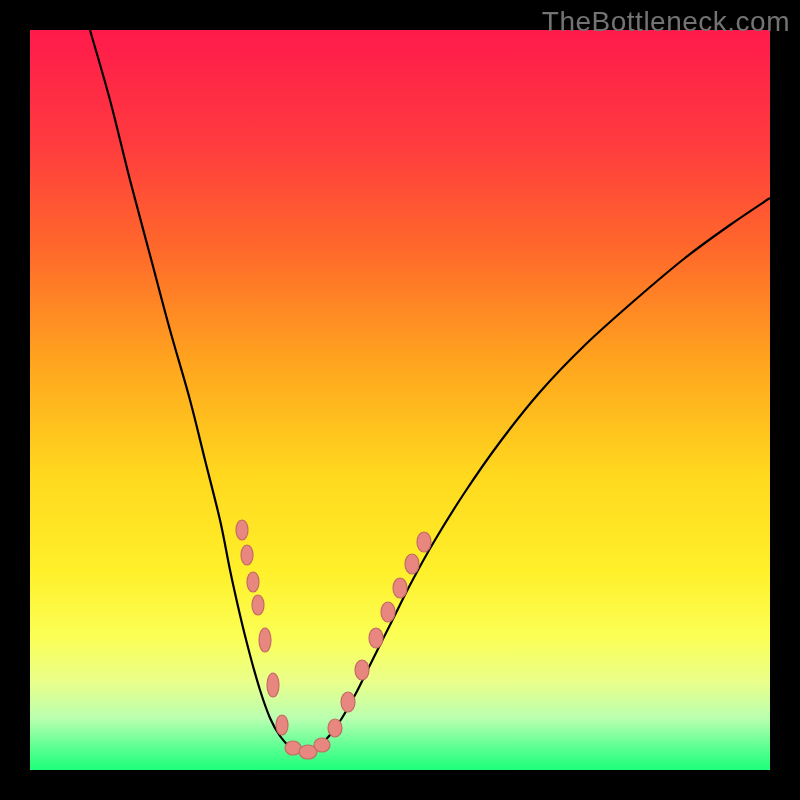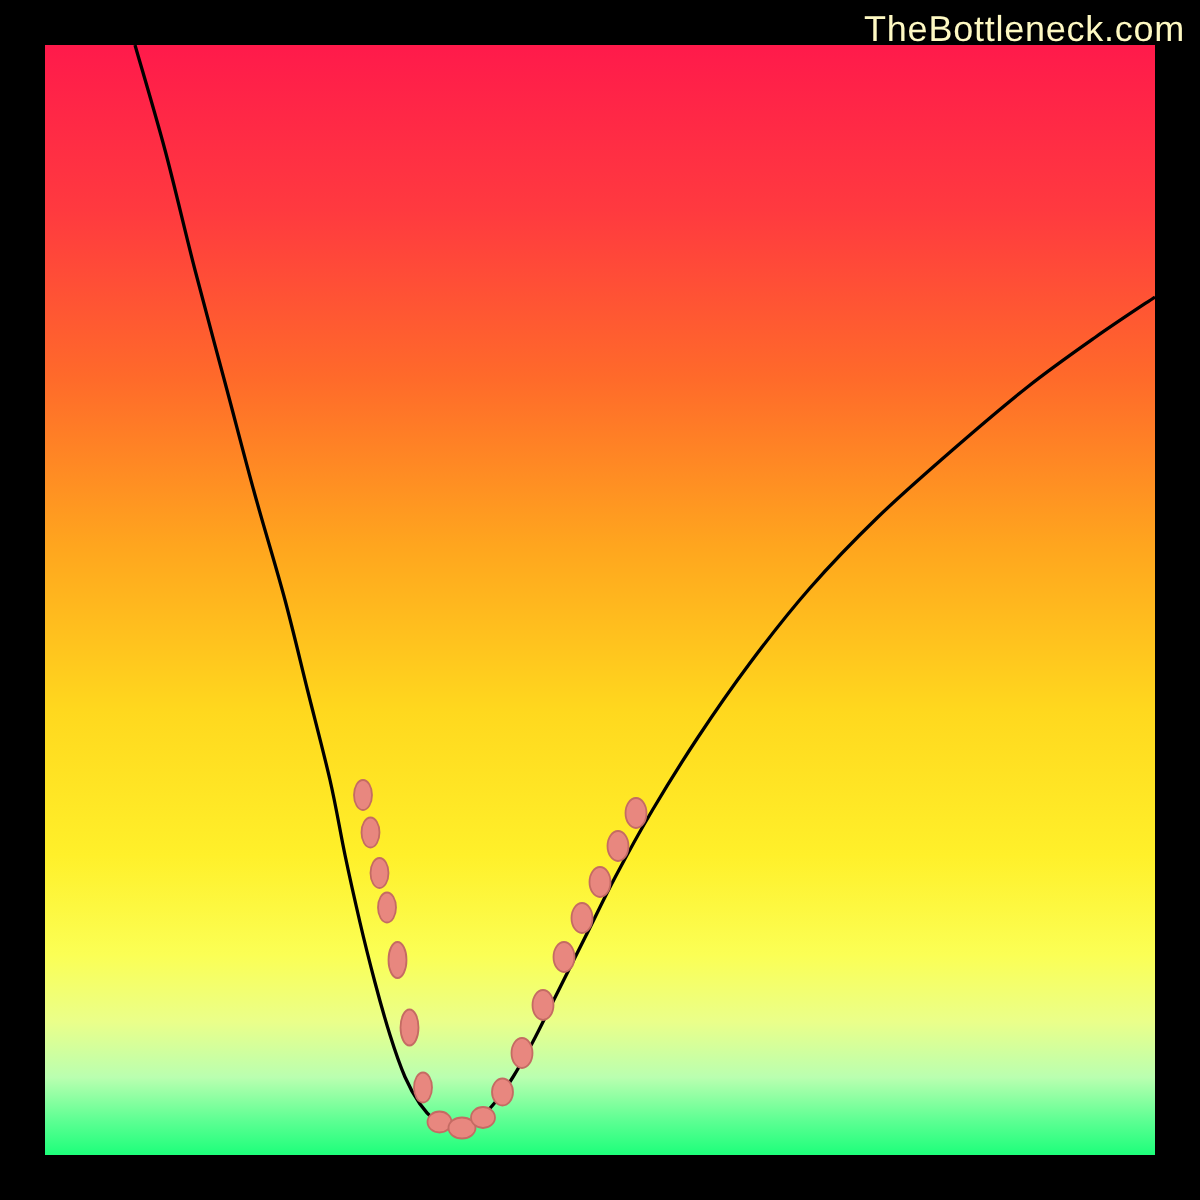--- a/index.html
+++ b/index.html
@@ -26,22 +26,22 @@
     overflow: hidden;
   }
   .gradient {
     position: absolute;
     left: 0; top: 0; width: 100%; height: 100%;
   }
   .watermark {
     position: absolute;
     top: 6px;
     right: 10px;
-    font-size: 24px;
-    color: #fef9c3;
+    font-size: 28px;
+    color: #737373;
     letter-spacing: 0.5px;
     user-select: none;
   }
   svg.curves {
     position: absolute;
     left: 0; top: 0;
     width: 100%; height: 100%;
     overflow: visible;
   }
   .marker {

